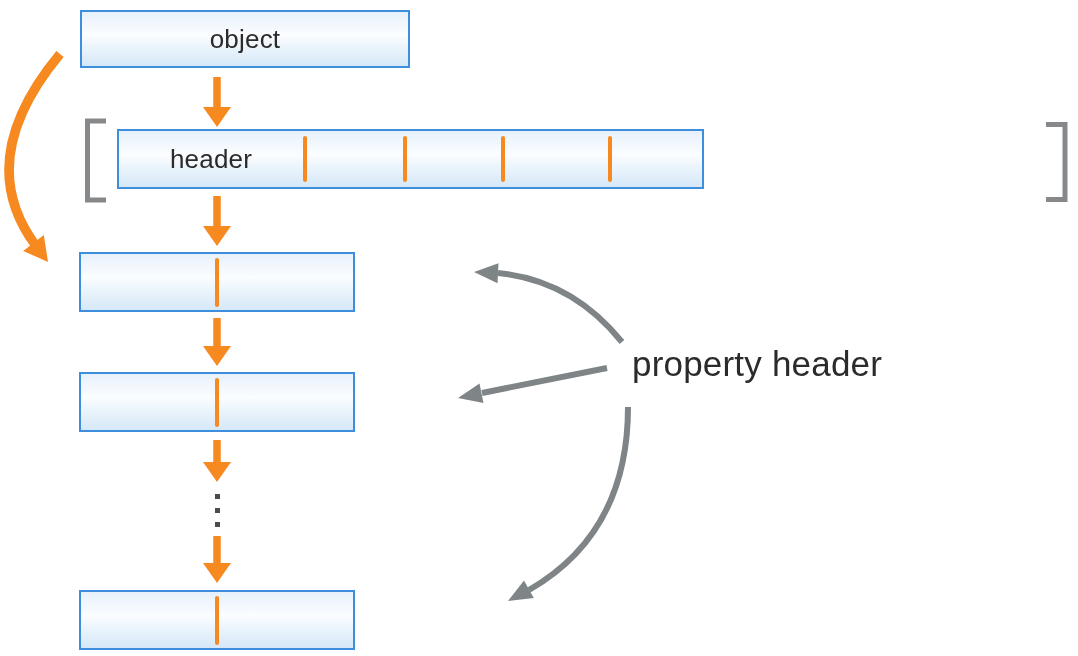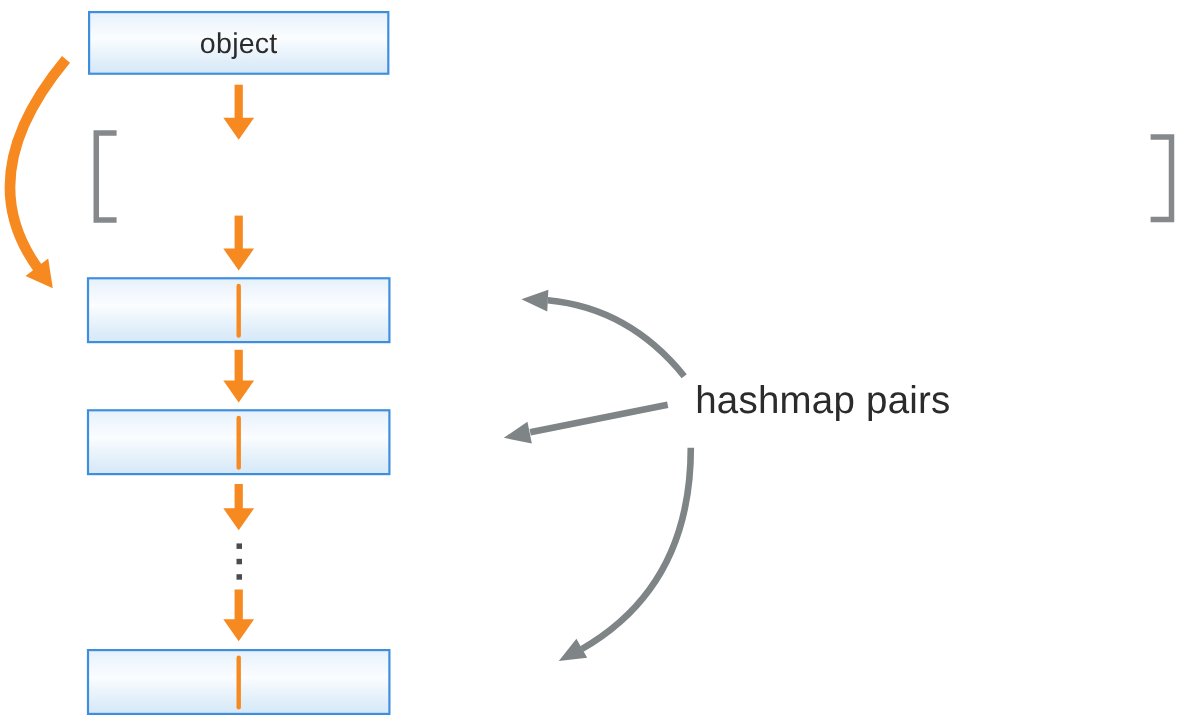--- a/index.html
+++ b/index.html
@@ -22,21 +22,21 @@
     font-family:"Liberation Sans", sans-serif;
     overflow:hidden;
   }
   .overlay{position:absolute;left:0;top:0;width:1078px;height:656px;pointer-events:none;}
   .node{
     position:absolute;
     box-sizing:border-box;
     border:2px solid var(--box-border-blue);
     background:linear-gradient(180deg,var(--box-fill-top) 0%,var(--box-fill-mid) 42%,#E9F3FB 68%,var(--box-fill-bottom) 100%);
   }
-  .object-node{left:80px;top:10px;width:274px;height:58px;display:flex;align-items:center;justify-content:center;}
+  .object-node{left:80px;top:10px;width:330px;height:58px;display:flex;align-items:center;justify-content:center;}
   .hashmap-node{left:117px;top:129px;width:587px;height:60px;}
   .pair-node{left:79px;width:276px;height:60px;}
   .pair-1{top:252px;}
   .pair-2{top:372px;}
   .pair-3{top:590px;}
   .node-label{
     color:var(--text-color);
     font-size:26px;
     letter-spacing:0.2px;
   }
@@ -123,32 +123,42 @@
     <g>
       <path class="gray-stroke" stroke-width="6" d="M 628 407 Q 628 533 529 590"></path>
       <polygon class="gray-fill" points="508,601 524,580.6 533.8,598"></polygon>
     </g>
   </svg>
 
   <div class="node object-node">
     <span class="node-label">object</span>
   </div>
 
+  <div class="node hashmap-node">
+    <div class="header-label-wrap">
+      <span class="node-label">header</span>
+    </div>
+
+  <div class="cell-divider" style="left: 184px;"></div>
+      <div class="cell-divider" style="left: 284px;"></div>
+      <div class="cell-divider" style="left: 382px;"></div>
+      <div class="cell-divider" style="left: 489px;"></div>
+    </div>
 
   <div class="node pair-node pair-1">
     <div class="pair-divider"></div>
   </div>
   <div class="node pair-node pair-2">
     <div class="pair-divider"></div>
   </div>
   <div class="node pair-node pair-3">
     <div class="pair-divider"></div>
   </div>
 
   <div class="ellipsis">
       <div class="dot"></div>
       <div class="dot"></div>
       <div class="dot"></div>
     </div>
 
-  <div class="float-label pairs-label">hashmap pairs</div>
+  <div class="float-label pairs-label">property header</div>
 
 </div>
 
 </body></html>

